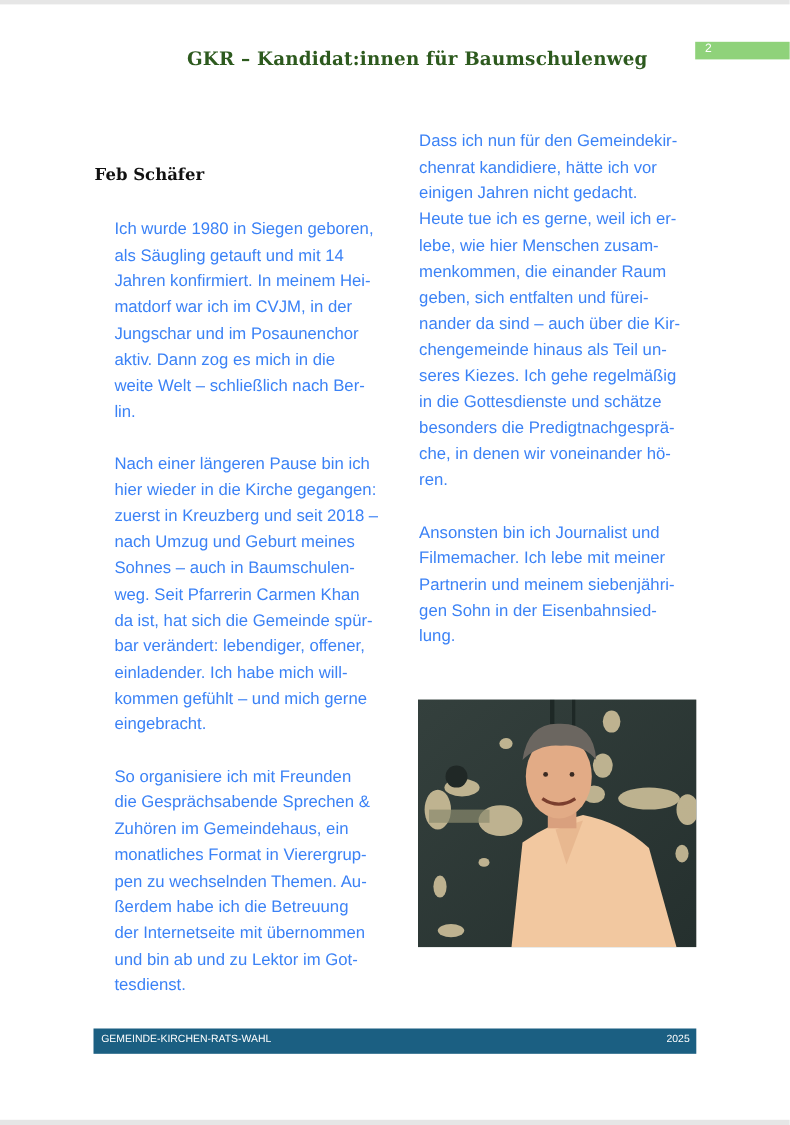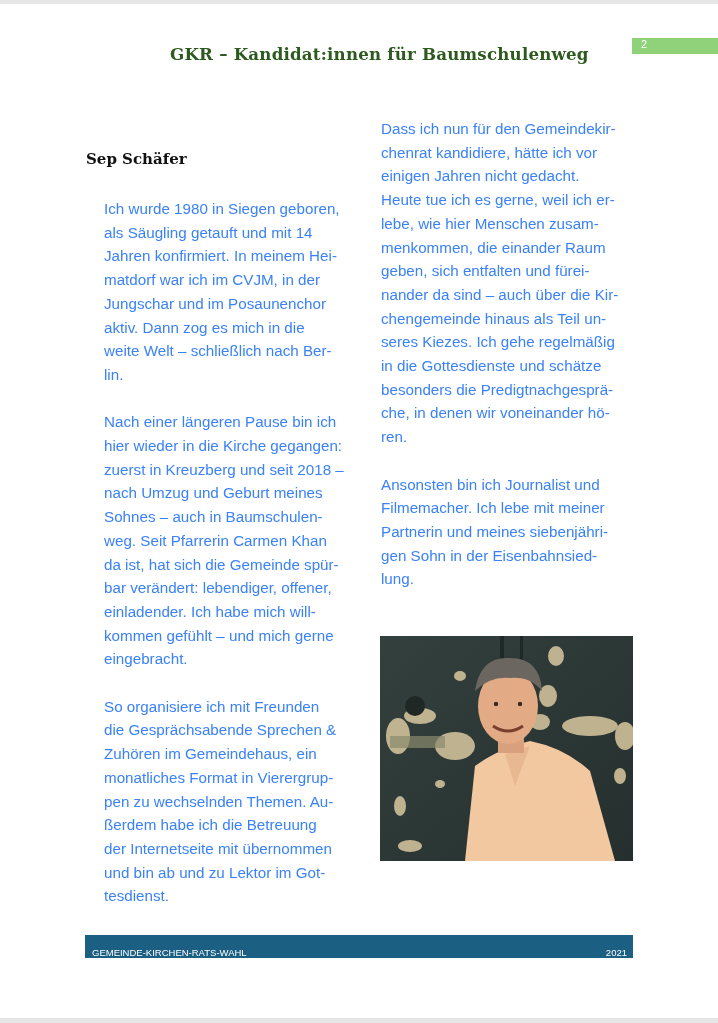--- a/index.html
+++ b/index.html
@@ -43,35 +43,35 @@
 
     .photo {
       position: absolute; left: 380px; top: 636px; width: 253px; height: 225px; overflow: hidden;
       background: #2e3a37;
     }
 
     .footer-bar {
       position: absolute; left: 85px; top: 935px; width: 548px; height: 23px;
       background: #1b5f82; color: #ffffff;
       font-family: "Liberation Sans", sans-serif; font-size: 9.5px;
-      display: flex; align-items: flex-end; justify-content: space-between;
-      padding: 16px 6px 0 7px; box-sizing: border-box;
+      display: flex; align-items: flex-start; justify-content: space-between;
+      padding: 4px 6px 0 7px; box-sizing: border-box;
     }
   </style>
 </head>
 <body>
 
 <div class="top-strip"></div>
 
 <div class="header-title">GKR – Kandidat:innen für Baumschulenweg</div>
 <div class="page-tab">
   <span class="page-number">2</span>
 </div>
 
-<div class="candidate-name">Sep Schäfer</div>
+<div class="candidate-name">Feb Schäfer</div>
 
 <div class="col col-left">
   <p>Ich wurde 1980 in Siegen geboren,
 als Säugling getauft und mit 14
 Jahren konfirmiert. In meinem Hei-
 matdorf war ich im CVJM, in der
 Jungschar und im Posaunenchor
 aktiv. Dann zog es mich in die
 weite Welt – schließlich nach Ber-
 lin.</p>
@@ -107,21 +107,21 @@
 geben, sich entfalten und fürei-
 nander da sind – auch über die Kir-
 chengemeinde hinaus als Teil un-
 seres Kiezes. Ich gehe regelmäßig
 in die Gottesdienste und schätze
 besonders die Predigtnachgesprä-
 che, in denen wir voneinander hö-
 ren.</p>
   <p>Ansonsten bin ich Journalist und
 Filmemacher. Ich lebe mit meiner
-Partnerin und meines siebenjähri-
+Partnerin und meinem siebenjähri-
 gen Sohn in der Eisenbahnsied-
 lung.</p>
 </div>
 
 <div class="photo" title="Portrait of Jan Schäfer smiling in front of a weathered dark green door">
   <svg width="253" height="225" viewBox="0 0 253 225">
     <defs>
       <linearGradient id="bg" x1="0" y1="0" x2="1" y2="1">
         <stop offset="0" stop-color="#34403d"></stop>
         <stop offset="1" stop-color="#25302e"></stop>
@@ -159,16 +159,16 @@
     <path d="M95 55 Q100 20 130 22 Q160 22 162 55 Q150 40 130 42 Q110 40 95 55 Z" fill="#6b6660"></path>
 
     <path d="M113 90 Q128 100 143 90" stroke="#7a3e2e" stroke-width="3" fill="none"></path>
     <circle cx="116" cy="68" r="2.2" fill="#3a2a22"></circle>
     <circle cx="140" cy="68" r="2.2" fill="#3a2a22"></circle>
   </svg>
 </div>
 
 <div class="footer-bar">
   <span>GEMEINDE-KIRCHEN-RATS-WAHL</span>
-  <span>2021</span>
+  <span>2025</span>
 </div>
 
 <div class="bottom-strip"></div>
 
 </body></html>

